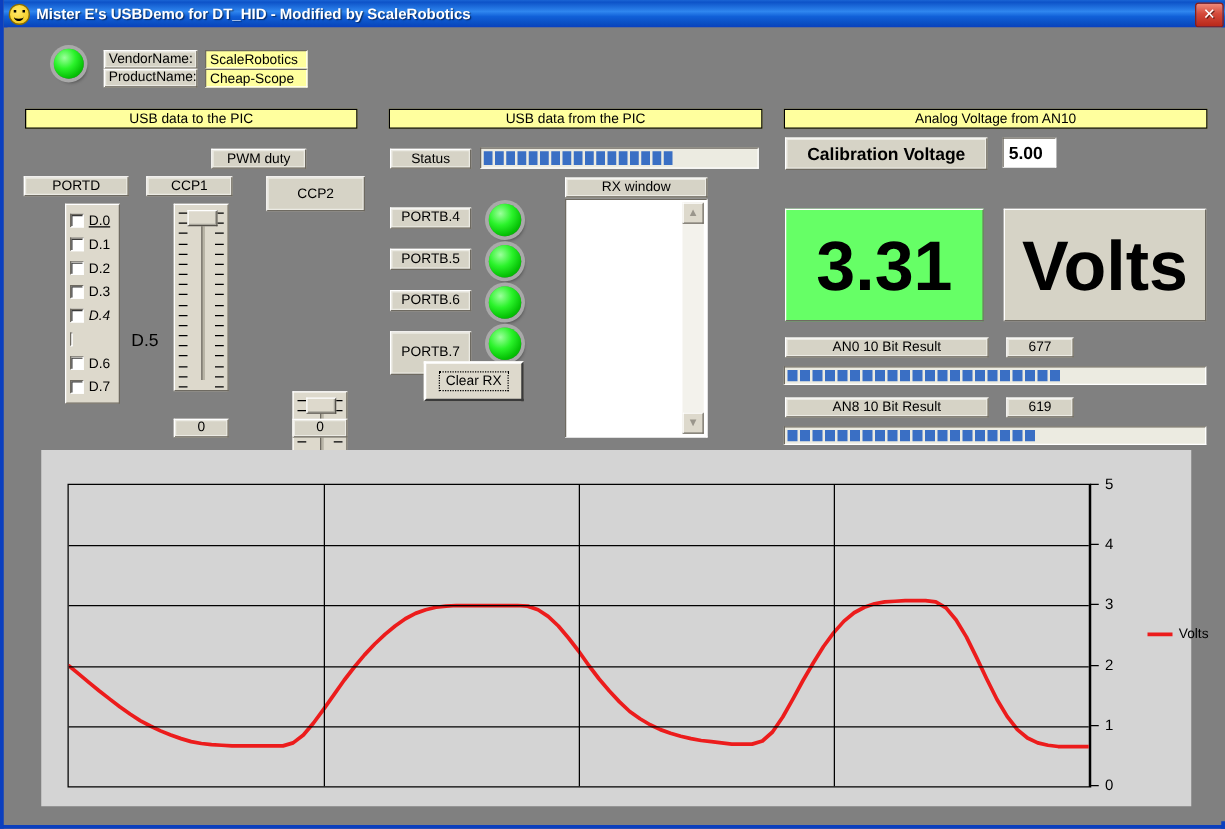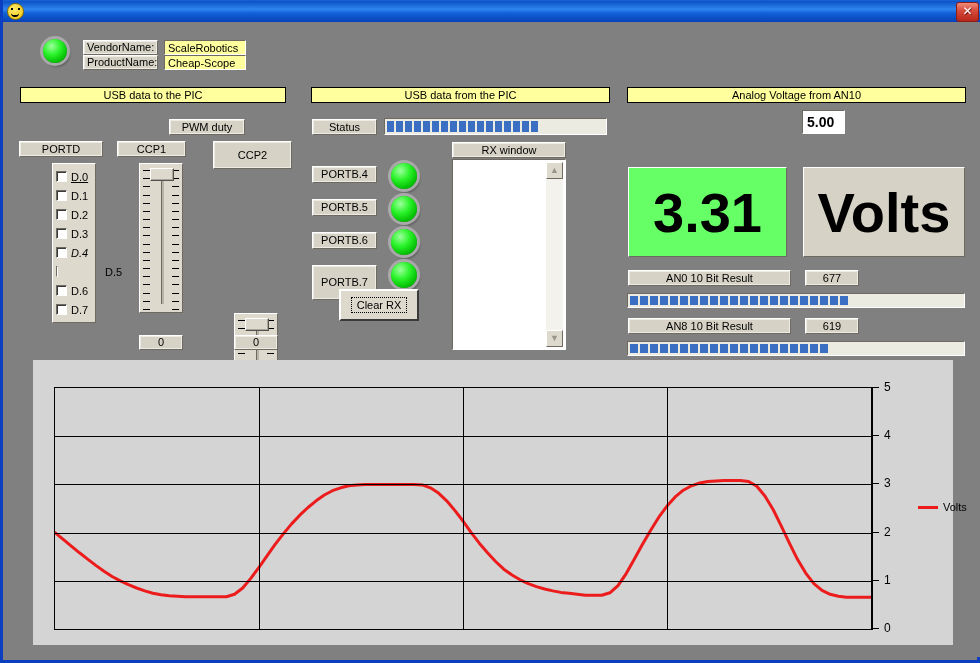--- a/index.html
+++ b/index.html
@@ -110,20 +110,21 @@
 </style>
 </head>
 <body>
 
 <div id="window">
 
   <div id="titlebar">
     <div id="title-icon">
         <i></i>
       </div>
+    <div id="title-text">Mister E's USBDemo for DT_HID - Modified by ScaleRobotics</div>
     <div id="close-btn">
       <span>✕</span>
     </div>
   </div>
 
   <div id="client">
 
     <div class="abs" style="left:37px;top:17px;">
       <div class="led big"></div>
     </div>
@@ -158,21 +159,21 @@
         <div style="display: flex; align-items: center; gap: 4px; height: 19px;">
           <div class="cb"></div>
           <span style="font-size: 11px;">D.3</span>
         </div>
         <div style="display: flex; align-items: center; gap: 4px; height: 19px;">
           <div class="cb"></div>
           <span style="font-size: 11px; font-style: italic;">D.4</span>
         </div>
         <div style="display: flex; align-items: center; gap: 4px; height: 19px;">
           <div class="cb"></div>
-          <span style="font-size: 11px; padding-left: 43px;">D.5</span>
+          <span style="font-size: 14px; padding-left: 43px;">D.5</span>
         </div>
         <div style="display: flex; align-items: center; gap: 4px; height: 19px;">
           <div class="cb"></div>
           <span style="font-size: 11px;">D.6</span>
         </div>
         <div style="display: flex; align-items: center; gap: 4px; height: 19px;">
           <div class="cb"></div>
           <span style="font-size: 11px;">D.7</span>
         </div>
       </div>
@@ -306,20 +307,21 @@
     </div>
 
     <div class="lbl abs" style="left:446px;top:120px;width:114px;height:16px;">RX window</div>
     <div id="rx-body" class="abs" style="left:446px;top:137px;width:114px;height:191px;">
       <div id="sb-track">
         <div class="sbtn">▲</div>
         <div class="sbtn" style="position:absolute;bottom:0;left:0;">▼</div>
       </div>
     </div>
 
+    <div class="lbl abs" style="left:622px;top:88px;width:162px;height:26px;font-size:14px;font-weight:bold;">Calibration Voltage</div>
     <div class="whitefield abs" style="left:796px;top:88px;width:43px;height:24px;font-size:14px;">5.00</div>
 
     <div class="bigbox abs" id="voltage-box" style="left: 622px; top: 145px; width: 159px; height: 90px; font-size: 56px; background: rgb(102, 255, 102);">3.31</div>
     <div class="bigbox abs" style="left:797px;top:145px;width:162px;height:90px;background:#d6d3c6;font-size:56px;">Volts</div>
 
     <div class="lbl abs" style="left:622px;top:248px;width:163px;height:16px;">AN0 10 Bit Result</div>
     <div class="lbl abs" style="left:799px;top:248px;width:54px;height:16px;">677</div>
     <div class="pbar abs" style="left:621px;top:271px;width:338px;height:15px;" id="an0-bar">
         <i style="width: 8px;"></i>
         <i style="width: 8px;"></i>

